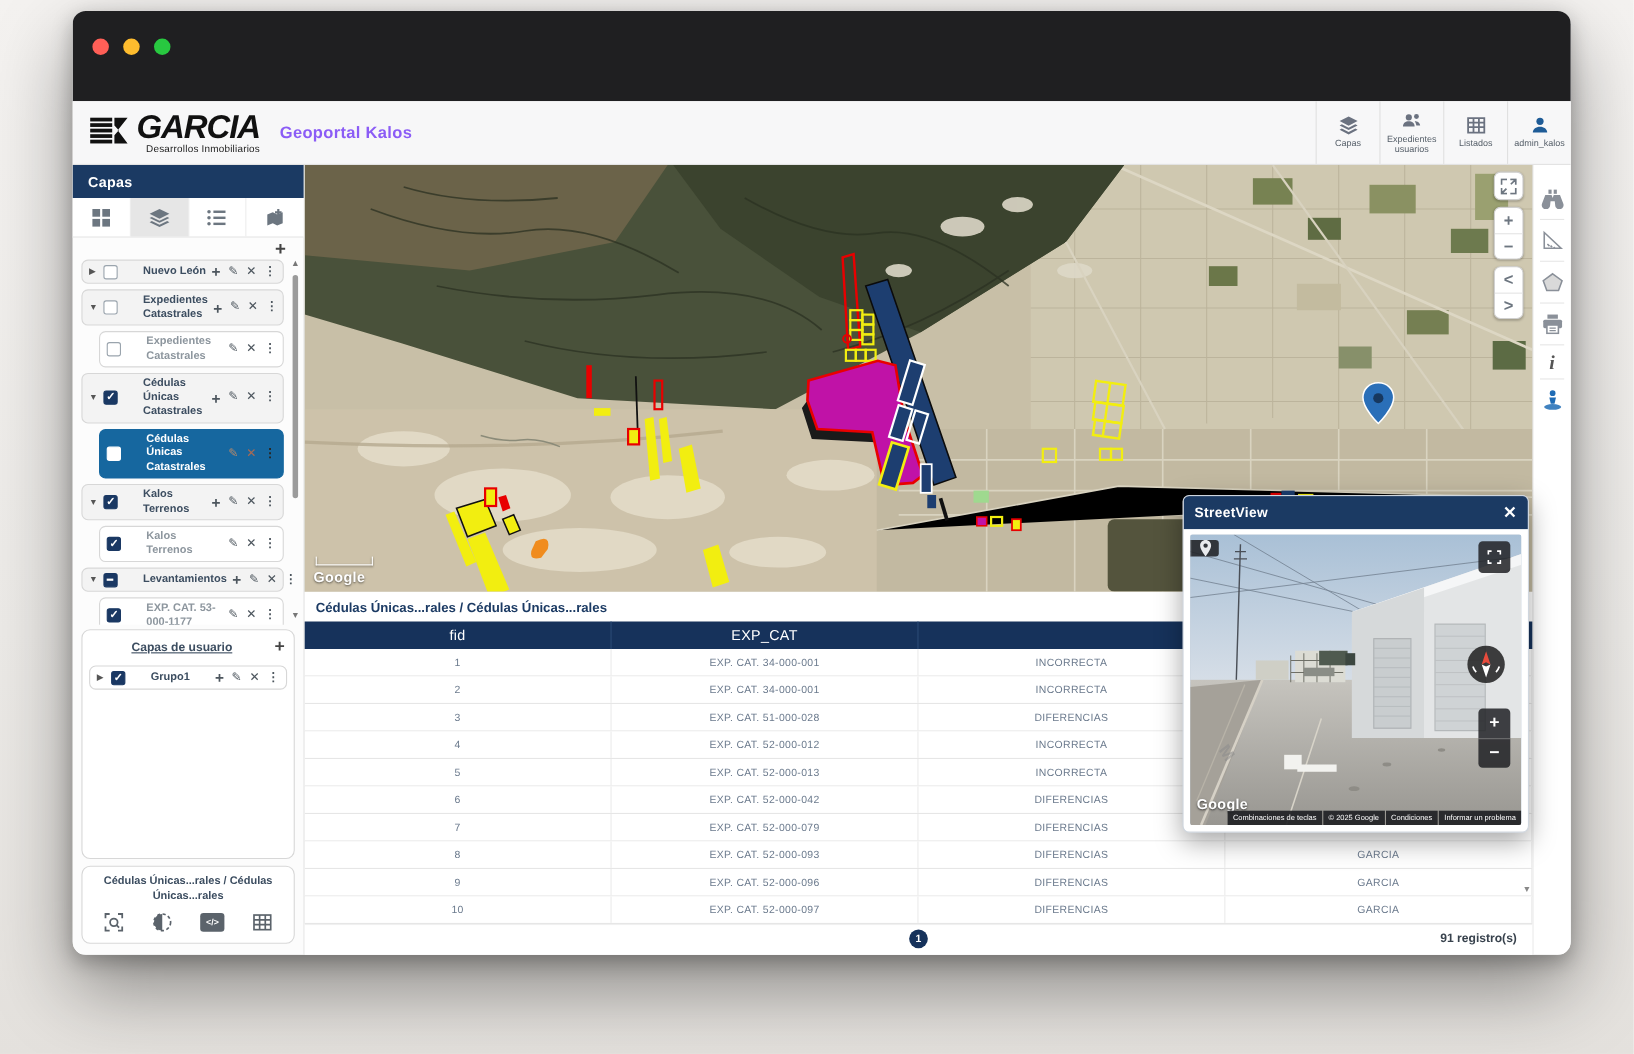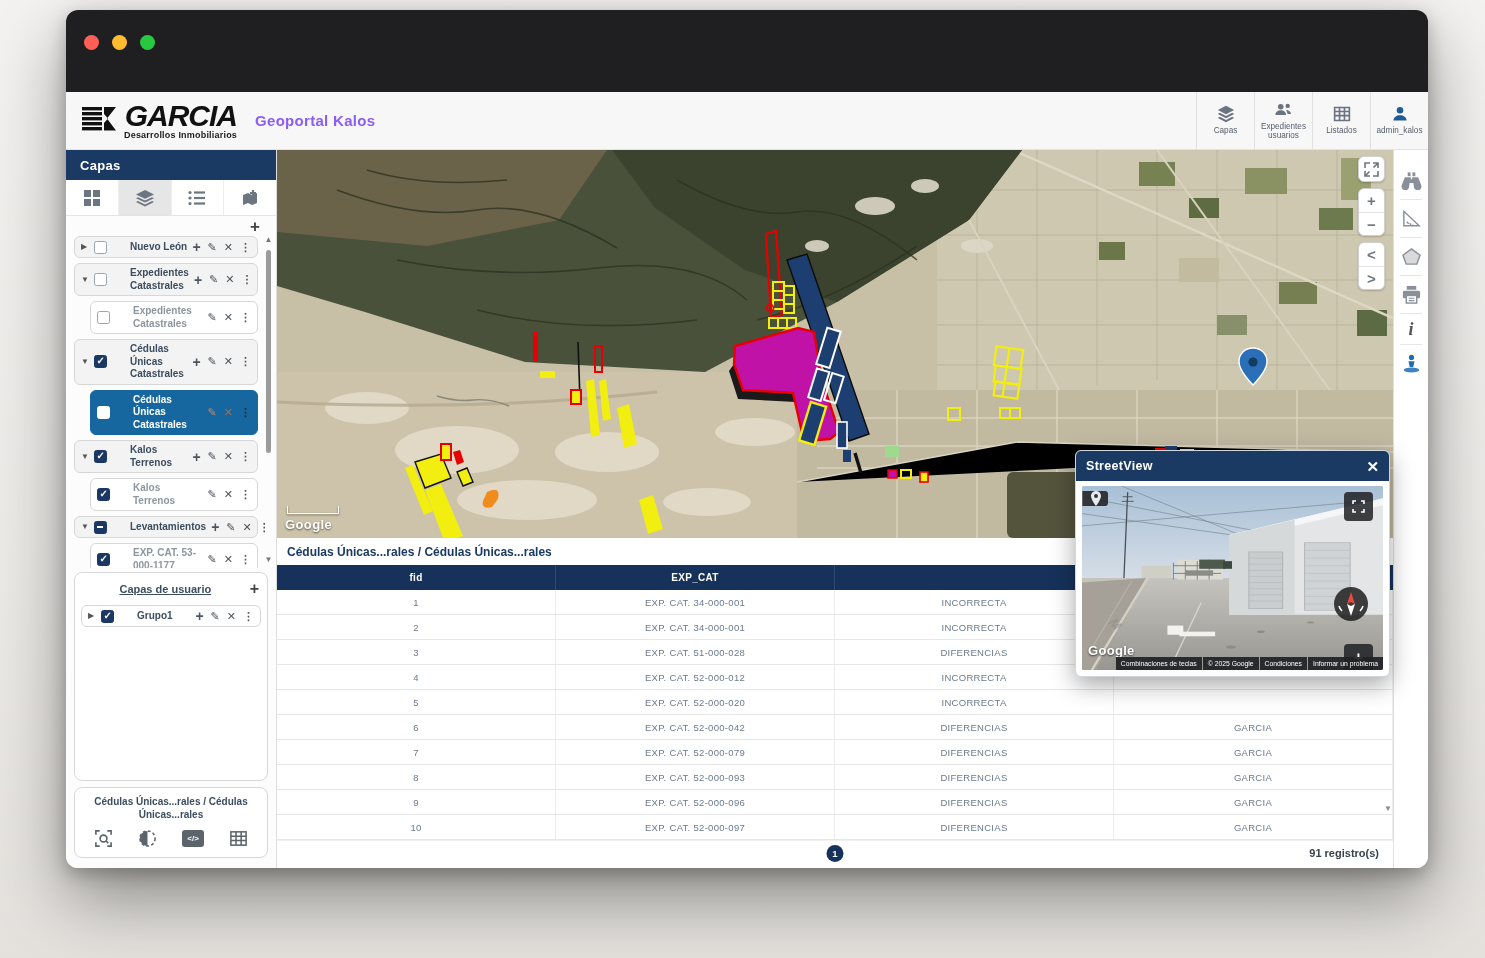--- a/index.html
+++ b/index.html
@@ -17,21 +17,21 @@
   .light { width:15px; height:15px; border-radius:50%; }
   .light.red { background:#ff5f57; } .light.yellow { background:#febc2e; } .light.green { background:#28c840; }
 
   
   .app-header { position:absolute; left:0; top:82px; width:100%; height:58px; background:#f7f7f8;
     border-bottom:1px solid #e3e3e3; display:flex; align-items:center; }
   .logo-wrap { display:flex; align-items:flex-start; gap:6px; margin-left:14px; }
   .logo-mark { width:38px; height:34px; margin-top:2px; }
   .logo-texts { display:flex; flex-direction:column; align-items:flex-end; }
   .logo-name { font-size:30px; font-weight:900; font-style:italic; letter-spacing:-1px; color:#111; line-height:30px; }
-  .logo-tag { font-size:9px; font-weight:700; color:#1b1b1b; margin-top:-1px; letter-spacing:.2px; }
+  .logo-tag { font-size:9px; font-weight:400; color:#1b1b1b; margin-top:-1px; letter-spacing:.2px; }
   .app-title { margin-left:18px; font-size:15px; font-weight:700; color:#8b5cf6; letter-spacing:.3px; }
   .header-actions { margin-left:auto; height:100%; display:flex; }
   .h-action { width:58px; height:100%; display:flex; flex-direction:column; align-items:center; justify-content:center;
     gap:3px; border-left:1px solid #e0e0e0; cursor:pointer; padding:2px; }
   .h-action .h-ic { width:20px; height:18px; color:#6b7280; }
   .h-action.active-user .h-ic { color:#1f5c97; }
   .h-label { font-size:8.2px; color:#57606a; text-align:center; line-height:1.15; }
 
   
   .content { position:absolute; left:0; top:140px; width:100%; height:718px; display:flex; }
@@ -114,35 +114,35 @@
 
   
   .tablewrap { position:absolute; left:0; top:388px; width:1116px; height:330px; background:#fff; }
   .t-titlebar { height:27px; display:flex; align-items:center; padding:0 10px; }
   .t-title { font-size:12px; font-weight:700; color:#1b3a63; }
   .t-titlebar .t-ctrl { margin-left:auto; display:flex; gap:3px; align-items:center; }
   .dd-box { width:18px; height:17px; border:1px solid #c9c9c9; background:#efefef; border-radius:3px;
     font-size:7px; color:#555; display:flex; align-items:center; justify-content:center; cursor:pointer; }
   .col-box { width:16px; height:17px; border:1px solid #c9c9c9; background:repeating-linear-gradient(90deg,#e8e8e8 0 3px,#cfcfcf 3px 5px); border-radius:3px; cursor:pointer; }
   .t-head { height:25px; display:flex; background:#16325b; }
-  .th { width:25%; color:#fff; font-size:10px; font-weight:700; display:flex; align-items:center; justify-content:center;
+  .th { width:25%; color:#fff; font-size:13px; font-weight:400; display:flex; align-items:center; justify-content:center;
     border-right:1px solid #2a4a75; letter-spacing:.3px; }
   .t-body { height:250px; overflow:hidden; position:relative; }
   .t-row { height:25px; display:flex; border-bottom:1px solid #e6e6e6; background:#fff; }
   .td { width:25%; font-size:9.5px; color:#6b7a8d; display:flex; align-items:center; justify-content:center;
     border-right:1px solid #ececec; letter-spacing:.3px; }
   .t-scroll { position:absolute; right:0; top:388px; width:10px; height:277px; }
   .t-scroll .arr { position:absolute; right:1px; bottom:2px; font-size:8px; color:#888; cursor:pointer; }
   .t-pager { height:28px; position:relative; border-top:1px solid #f0f0f0; background:#fff; }
   .page-bubble { position:absolute; left:50%; top:4px; transform:translateX(-50%); width:17px; height:17px; border-radius:50%;
     background:#16325b; color:#fff; font-size:9.5px; font-weight:700; display:flex; align-items:center; justify-content:center; cursor:pointer; }
   .t-count { position:absolute; right:14px; top:6px; font-size:11px; font-weight:700; color:#38424d; }
 
   
-  .sv-popup { position:absolute; left:1009px; top:440px; width:315px; height:227px; background:#fff; border-radius:6px;
+  .sv-popup { position:absolute; left:1009px; top:440px; width:315px; height:307px; background:#fff; border-radius:6px;
     box-shadow:0 8px 24px rgba(0,0,0,.35); overflow:hidden; border:1px solid #cfd6de; }
   .sv-titlebar { height:30px; background:#1b3a63; color:#fff; display:flex; align-items:center; padding:0 10px; }
   .sv-title { font-size:12.5px; font-weight:700; letter-spacing:.3px; }
   .sv-close { margin-left:auto; font-size:15px; font-weight:700; cursor:pointer; }
   .sv-body { position:absolute; left:6px; right:6px; top:35px; bottom:6px; }
   .sv-img { position:absolute; inset:0; overflow:hidden; border-radius:2px; background:#bcc9d6; }
   .sv-img svg.scene { position:absolute; inset:0; width:100%; height:100%; }
   .addr-card { position:absolute; left:0; top:5px; display:flex; background:rgba(32,33,36,.88); border-radius:0 3px 3px 0; color:#fff; }
   .addr-main { padding:6px 8px 6px 9px; }
   .addr-l1 { font-size:9.5px; font-weight:700; line-height:1.25; }
@@ -617,21 +617,21 @@
     <div class="td"></div>
   </div>
               <div class="t-row">
     <div class="td">4</div>
     <div class="td">EXP. CAT. 52-000-012</div>
     <div class="td">INCORRECTA</div>
     <div class="td"></div>
   </div>
               <div class="t-row">
     <div class="td">5</div>
-    <div class="td">EXP. CAT. 52-000-020</div>
+    <div class="td">EXP. CAT. 52-000-013</div>
     <div class="td">INCORRECTA</div>
     <div class="td"></div>
   </div>
               <div class="t-row">
     <div class="td">6</div>
     <div class="td">EXP. CAT. 52-000-042</div>
     <div class="td">DIFERENCIAS</div>
     <div class="td">GARCIA</div>
   </div>
               <div class="t-row">

